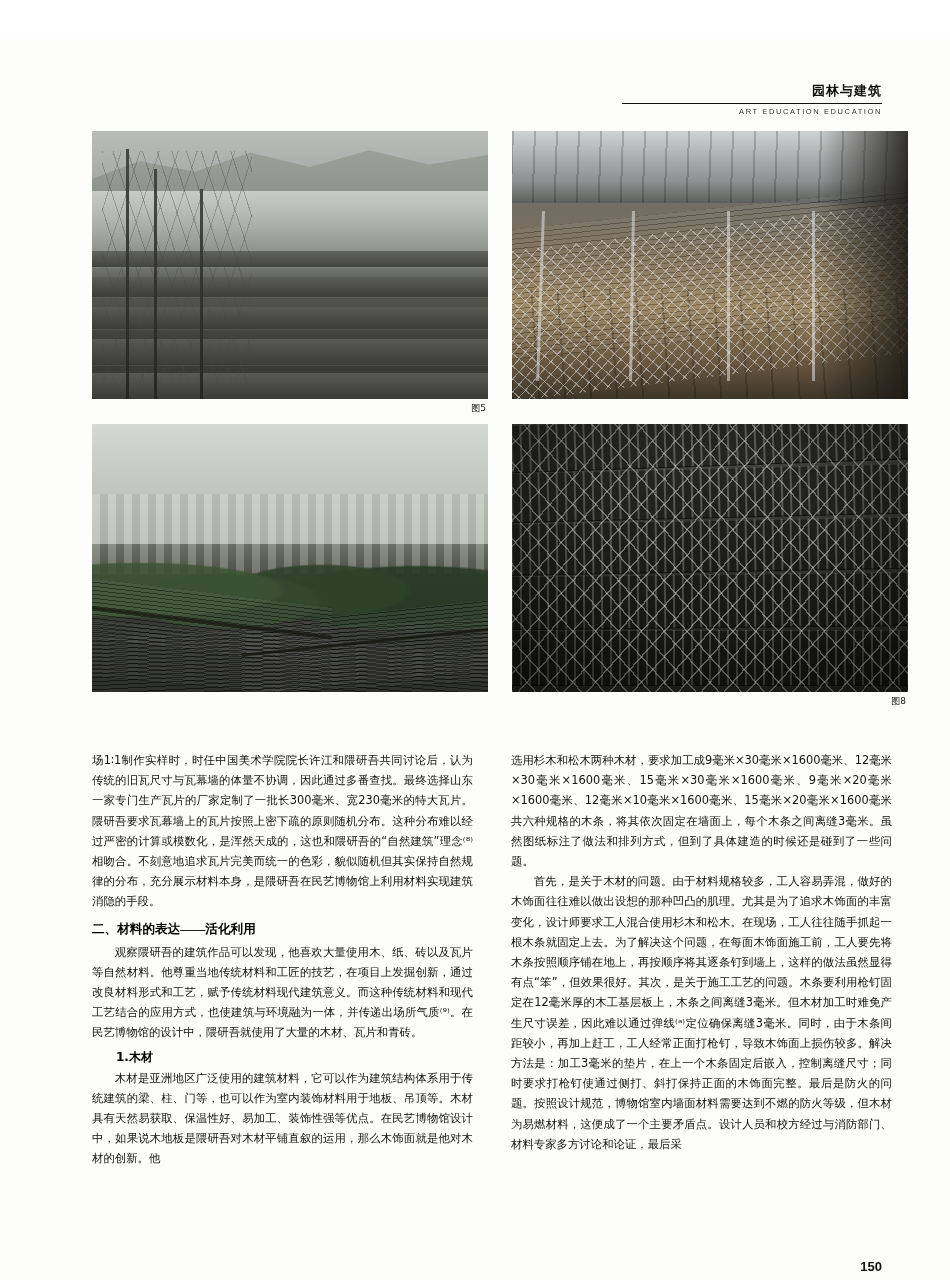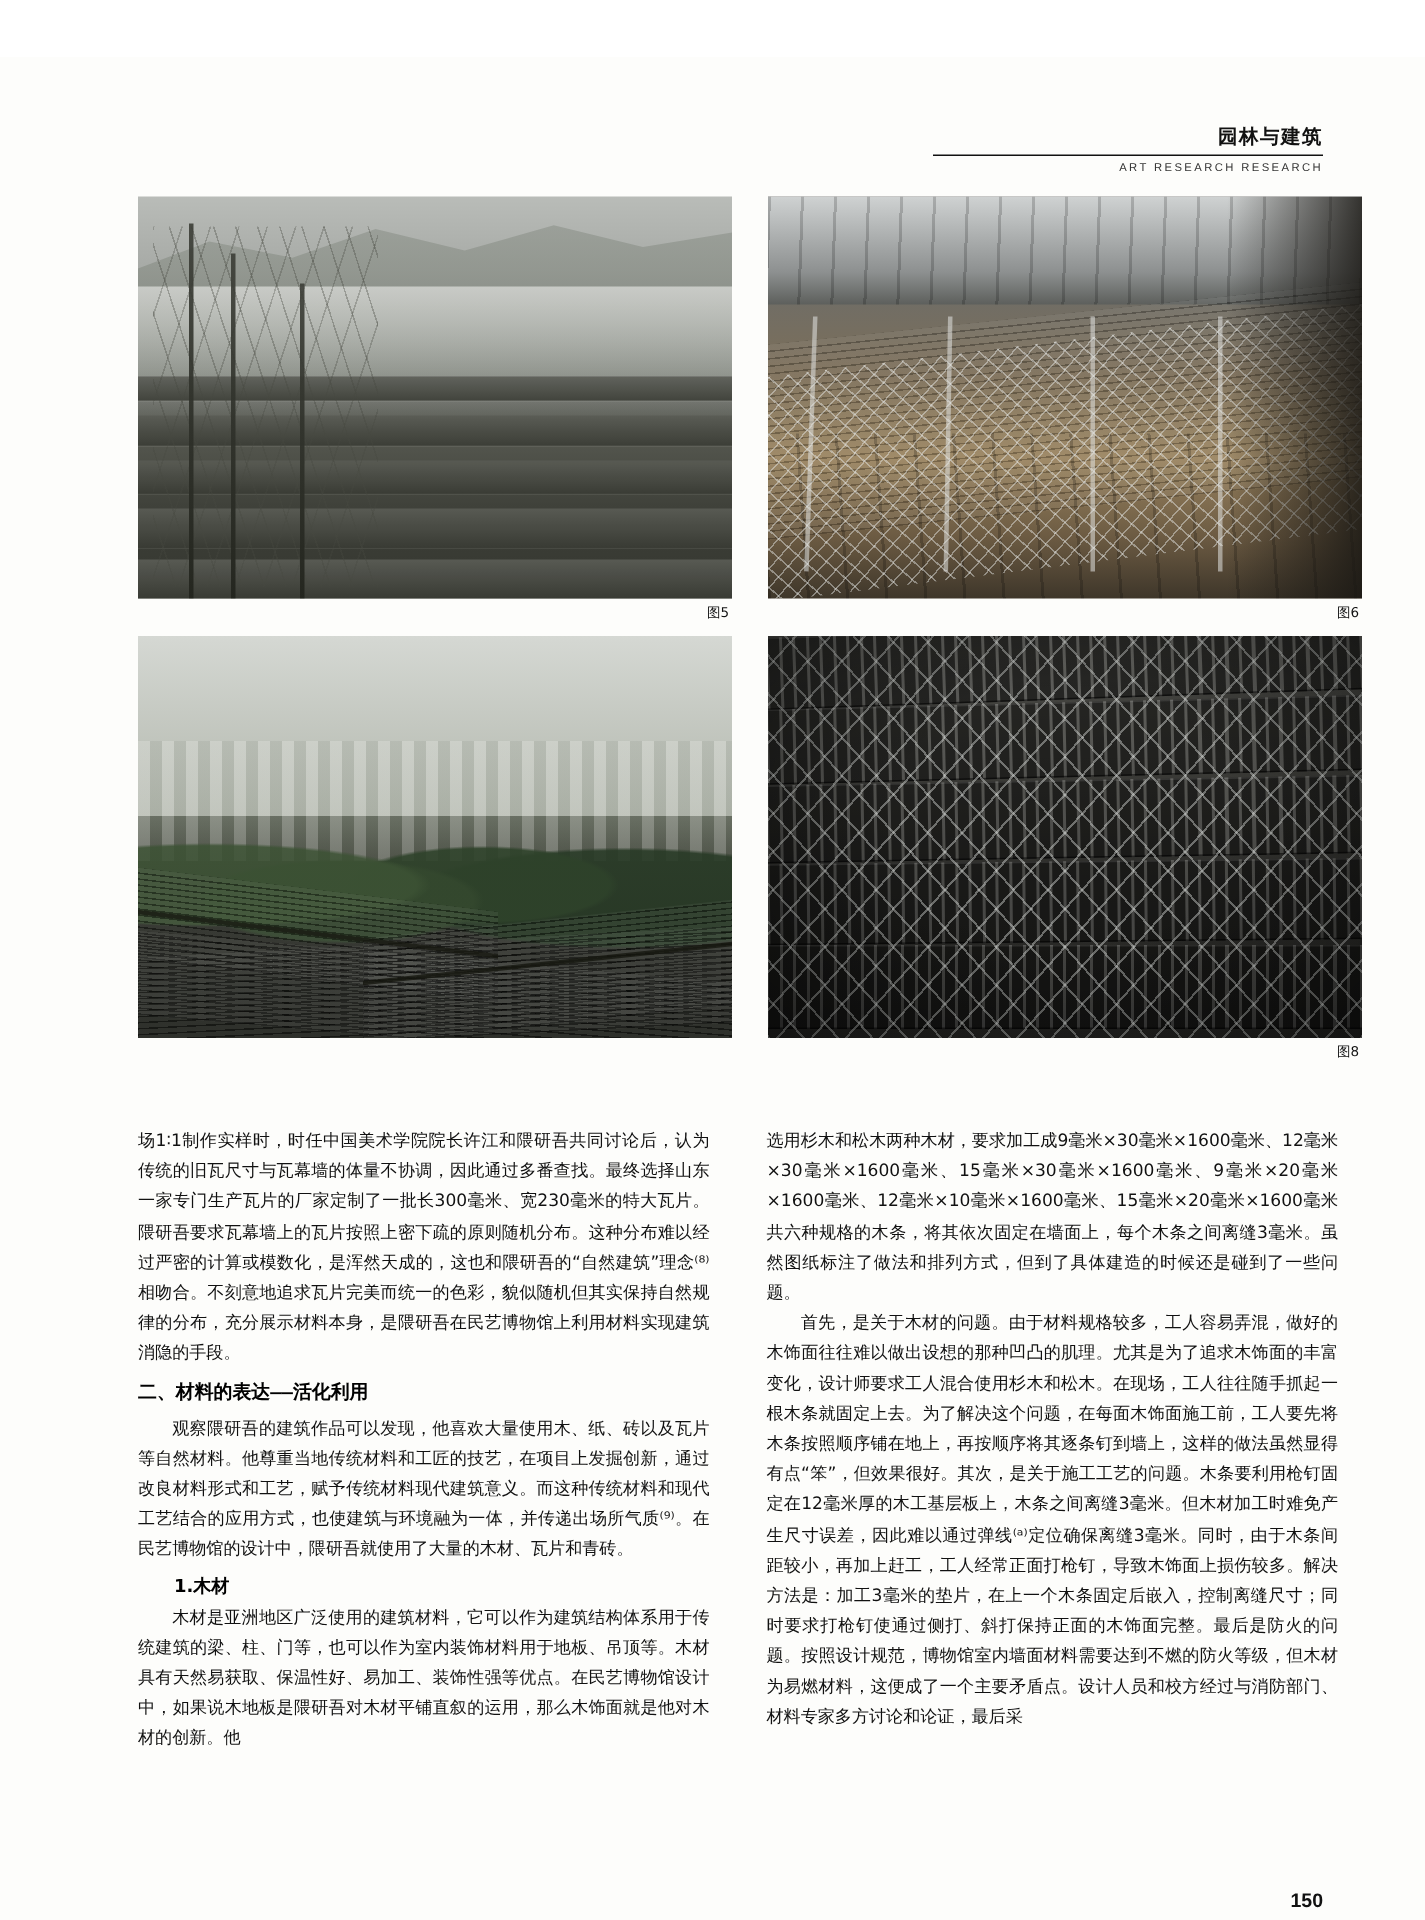--- a/index.html
+++ b/index.html
@@ -235,21 +235,21 @@
     font-family: "DejaVu Sans", sans-serif;
     font-size: 11.4px;
     line-height: 20.2px;
     text-align: justify;
     text-justify: inter-character;
     color: #111;
   }
   p.indent { text-indent: 2em; }
   h2.section {
     margin: 6px 0 2px 0;
-    font-family: Liberation Mono, monospace;
+    font-family: Liberation Serif, serif;
     font-size: 12.6px;
     font-weight: bold;
     line-height: 22px;
     color: #000;
   }
   h3.subsection {
     margin: 4px 0 0 0;
     font-family: "DejaVu Sans", sans-serif;
     font-size: 12px;
     font-weight: bold;
@@ -268,21 +268,21 @@
   }
 </style>
 </head>
 <body>
 
 <div class="page">
 
   <div class="header">
     <div class="header-cn">园林与建筑</div>
     <div class="header-rule"></div>
-    <div class="header-en">ART RESEARCH RESEARCH</div>
+    <div class="header-en">ART EDUCATION EDUCATION</div>
   </div>
 
   <div class="figures">
 
     <div class="fig-row">
       <div class="fig">
         <div class="fig-img f5">
           <div class="hill"></div>
           <div class="fog"></div>
           <div class="roofband b1"></div>
@@ -304,21 +304,20 @@
           <div class="ceilbeams"></div>
           <div class="wood"></div>
           <div class="floor"></div>
           <div class="rail"></div>
           <div class="post" style="left:30px;transform:rotate(2deg);"></div>
           <div class="post" style="left:120px;transform:rotate(1deg);"></div>
           <div class="post" style="left:215px;"></div>
           <div class="post" style="left:300px;"></div>
           <div class="darkright"></div>
         </div>
-        <div class="fig-cap">图6</div>
       </div>
     </div>
 
     <div class="fig-row" style="margin-top:8px;">
       <div class="fig">
         <div class="fig-img f7">
           <div class="sky"></div>
           <div class="town"></div>
           <div class="greens"></div>
           <div class="roof r1"></div>

